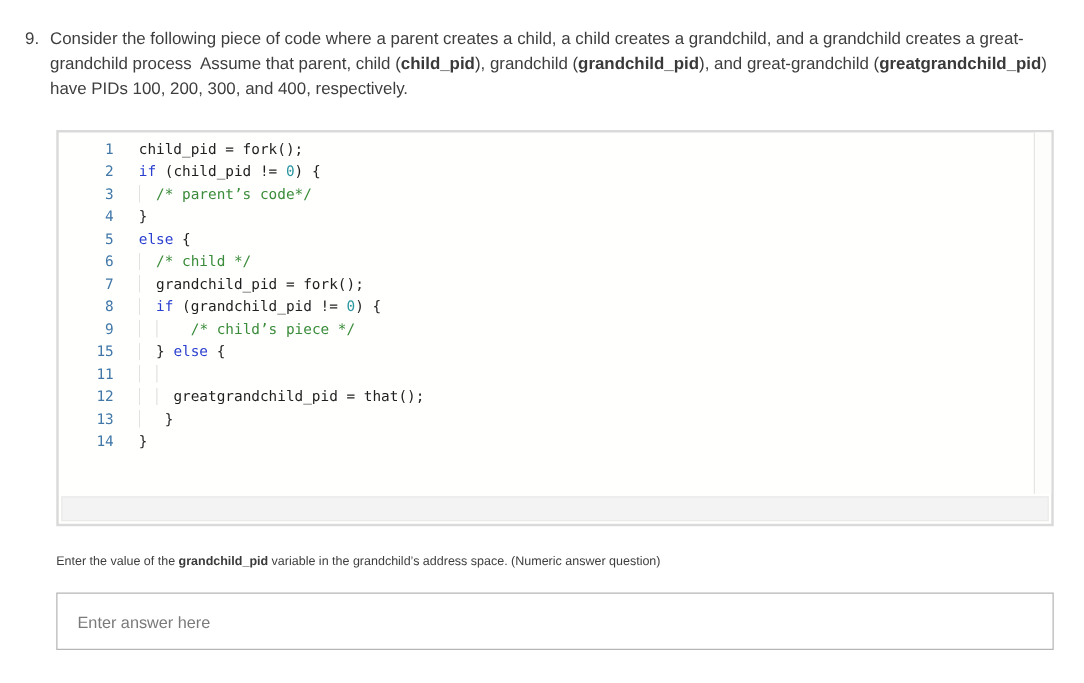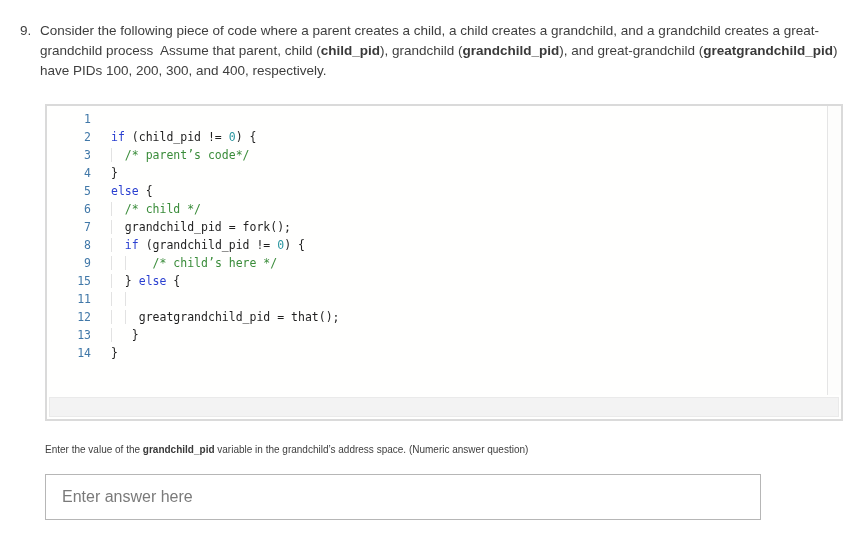--- a/index.html
+++ b/index.html
@@ -61,46 +61,46 @@
     position:absolute;left:2px;right:2px;bottom:2px;height:20px;
     background:var(--footer-bg);border:1px solid var(--footer-border);
     box-sizing:border-box;
   }
   
   .prompt{
     position:absolute;left:45px;top:441px;width:800px;
     font-size:10px;line-height:18px;white-space:pre-wrap;
   }
   .answer-input{
-    position:absolute;left:45px;top:474px;width:716px;height:46px;
+    position:absolute;left:45px;top:474px;width:798px;height:46px;
     box-sizing:border-box;border:1px solid var(--input-border);
     padding:0 0 0 16px;font-family:"Liberation Sans",sans-serif;
-    font-size:16px;color:#3a3a3a;background:#fff;outline:none;
+    font-size:13px;color:#3a3a3a;background:#fff;outline:none;
   }
   .answer-input::placeholder{color:var(--placeholder);opacity:1;}
 </style>
 </head>
 <body>
 
 <div class="question-row">
   <div class="q-num">9.</div>
   <div class="q-text"><span>Consider the following piece of code where a parent creates a child, a child creates a grandchild, and a grandchild creates a great-grandchild process  Assume that parent, child (</span><b>child_pid</b><span>), grandchild (</span><b>grandchild_pid</b><span>), and great-grandchild (</span><b>greatgrandchild_pid</b><span>) have PIDs 100, 200, 300, and 400, respectively.</span></div>
 </div>
 
 <div class="code-box">
   <div class="editor">
-      <div class="code-line"><span class="ln">1</span></div>
+      <div class="code-line"><span class="ln">1</span><span class="lc"><span>child_pid = fork();</span></span></div>
       <div class="code-line"><span class="ln">2</span><span class="lc"><span class="kw">if</span><span> (child_pid != </span><span class="num">0</span><span>) {</span></span></div>
       <div class="code-line"><span class="ln">3</span><span class="lc"><span class="ig">  </span><span class="com">/* parent’s code*/</span></span></div>
       <div class="code-line"><span class="ln">4</span><span class="lc"><span>}</span></span></div>
       <div class="code-line"><span class="ln">5</span><span class="lc"><span class="kw">else</span><span> {</span></span></div>
       <div class="code-line"><span class="ln">6</span><span class="lc"><span class="ig">  </span><span class="com">/* child */</span></span></div>
       <div class="code-line"><span class="ln">7</span><span class="lc"><span class="ig">  </span><span>grandchild_pid = fork();</span></span></div>
       <div class="code-line"><span class="ln">8</span><span class="lc"><span class="ig">  </span><span class="kw">if</span><span> (grandchild_pid != </span><span class="num">0</span><span>) {</span></span></div>
-      <div class="code-line"><span class="ln">9</span><span class="lc"><span class="ig">  </span><span class="ig">  </span><span>  </span><span class="com">/* child’s here */</span></span></div>
+      <div class="code-line"><span class="ln">9</span><span class="lc"><span class="ig">  </span><span class="ig">  </span><span>  </span><span class="com">/* child’s piece */</span></span></div>
       <div class="code-line"><span class="ln">15</span><span class="lc"><span class="ig">  </span><span>} </span><span class="kw">else</span><span> {</span></span></div>
       <div class="code-line"><span class="ln">11</span><span class="lc"><span class="ig">  </span><span class="ig">  </span></span></div>
       <div class="code-line"><span class="ln">12</span><span class="lc"><span class="ig">  </span><span class="ig">  </span><span>greatgrandchild_pid = that();</span></span></div>
       <div class="code-line"><span class="ln">13</span><span class="lc"><span class="ig">  </span><span> }</span></span></div>
       <div class="code-line"><span class="ln">14</span><span class="lc"><span>}</span></span></div>
     </div>
   <div class="vtrack"></div>
   <div class="htrack"></div>
 </div>
 

